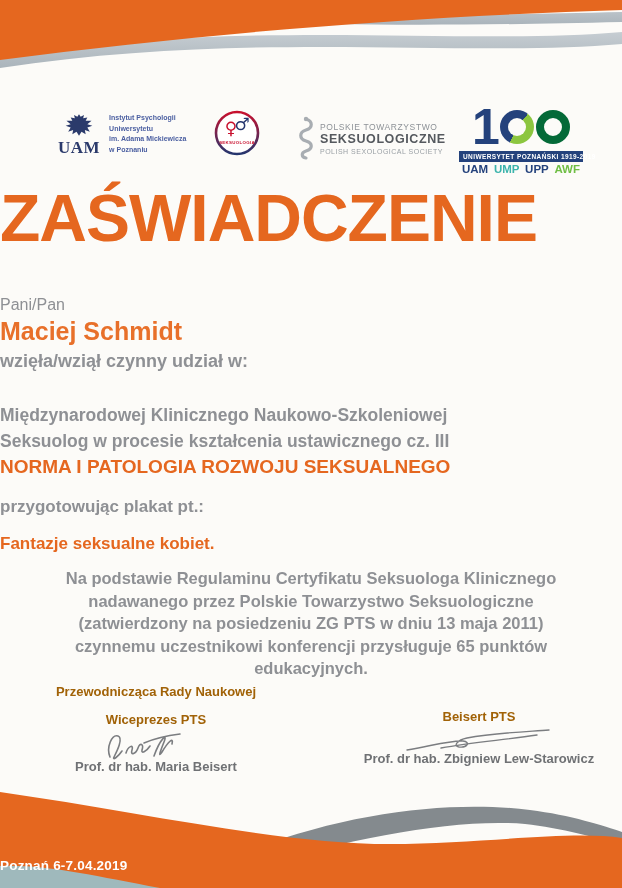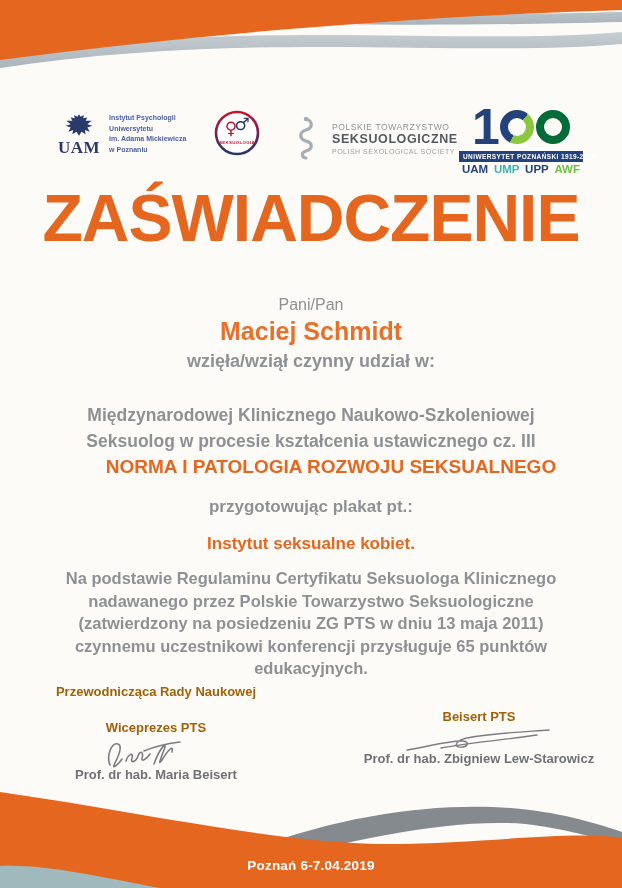--- a/index.html
+++ b/index.html
@@ -4,34 +4,34 @@
 <style>
   * { margin:0; padding:0; box-sizing:border-box; }
   html,body { background:#e8e8e8; }
   body { font-family:"Liberation Sans","DejaVu Sans",sans-serif; }
   .page {
     position:relative; width:622px; height:888px; margin:0 auto;
     background:#fcfbf8; overflow:hidden;
   }
   svg { display:block; }
   .abs { position:absolute; }
-  .ctr { width:100%; text-align:center; }
+  .ctr { width:100%; text-align:left; }
 
   
   .wave-top { top:0; left:0; }
   .wave-bottom { bottom:0; left:0; }
 
   
   .logos { top:104px; left:0; width:622px; height:66px; }
   .uam { left:58px; top:8px; display:flex; gap:9px; align-items:center; }
   .uam-crest { display:flex; flex-direction:column; align-items:center; color:#2b3a6b; }
   .uam-abbr { font-family:"Liberation Serif","DejaVu Serif",serif; font-weight:bold; font-size:17px; letter-spacing:.5px; line-height:1; margin-top:1px; }
   .uam-caption { color:#4a5ea0; font-size:7px; font-weight:bold; line-height:1.5; }
   .badge { left:213px; top:5px; }
-  .pts { left:293px; top:12px; display:flex; gap:15px; align-items:center; }
+  .pts { left:293px; top:12px; display:flex; gap:3px; align-items:center; }
   .pts-text { line-height:1.25; }
   .pts-l1 { color:#8d9297; font-size:8.5px; letter-spacing:.6px; }
   .pts-l2 { color:#55595e; font-size:12.5px; font-weight:bold; letter-spacing:.6px; }
   .pts-l3 { color:#9aa0a5; font-size:7px; letter-spacing:.5px; }
   .centenary { left:458px; top:2px; width:126px; display:flex; flex-direction:column; align-items:center; }
   .c-digits { display:flex; align-items:center; gap:2px; height:42px; }
   .c-one { color:#24427c; font-size:50px; font-weight:bold; line-height:38px; letter-spacing:-2px; }
   .c-ring1 { width:34px; height:34px; border-radius:50%;
     background:conic-gradient(from 205deg,#24427c 0 195deg,#8cc63f 195deg 360deg); position:relative; }
   .c-ring1::after { content:""; position:absolute; inset:8px; background:#fcfbf8; border-radius:50%; }
@@ -41,31 +41,31 @@
   .c-unis { display:flex; justify-content:space-between; width:118px; margin-top:1px;
     font-size:11.5px; font-weight:bold; }
   .c-uam,.c-upp { color:#24427c; } .c-ump { color:#3cb4ac; } .c-awf { color:#6fbe44; }
 
   
   .title { top:180px; color:#e5671f; font-size:66px; font-weight:bold; letter-spacing:-1px; }
   .salutation { top:296px; color:#8e9094; font-size:16px; font-weight:normal; }
   .recipient { top:317px; color:#e8702a; font-size:25px; font-weight:bold; }
   .participation { top:351px; color:#8e9094; font-size:18px; font-weight:bold; }
   .conf { top:402px; color:#8e9094; font-size:17.5px; font-weight:bold; line-height:26px; }
-  .conf-title { color:#e5671f; font-size:19px;padding-left:40px; }
+  .conf-title { color:#e5671f; font-size:19px; }
   .poster-intro { top:497px; color:#8e9094; font-size:17px; font-weight:bold; }
   .poster-title { top:534px; color:#e5671f; font-size:17px; font-weight:bold; }
   .regulation { top:567px; left:38px; width:546px; color:#8e9094; font-size:16.5px;
     font-weight:bold; line-height:22.5px; text-align:center; }
 
   
   .sig-left { left:28px; top:684px; width:256px; text-align:center; }
   .sig-right { left:356px; top:684px; width:246px; text-align:center; }
   .sig-role { color:#a16207; font-size:13px; font-weight:bold; line-height:1.2; }
-  .sig-role2 { margin-top:20px; }
+  .sig-role2 { margin-top:12px; }
   .sig-right .sig-role2 { margin-top:25px; }
   .sig-scribble { margin:2px auto 0; }
   .sig-name { color:#6f7174; font-size:13px; font-weight:bold; margin-top:-4px; }
 
   .event-date { top:858px; color:#ffffff; font-size:13.5px; font-weight:bold; letter-spacing:.2px; }
 </style>
 </head>
 <body>
 
 <div class="page">
@@ -147,21 +147,21 @@
   <div class="abs ctr recipient">Maciej Schmidt</div>
   <div class="abs ctr participation">wzięła/wziął czynny udział w:</div>
 
   <div class="abs ctr conf">
     <div>Międzynarodowej Klinicznego Naukowo-Szkoleniowej</div>
     <div>Seksuolog w procesie kształcenia ustawicznego cz. III</div>
     <div class="conf-title">NORMA I PATOLOGIA ROZWOJU SEKSUALNEGO</div>
   </div>
 
   <div class="abs ctr poster-intro">przygotowując plakat pt.:</div>
-  <div class="abs ctr poster-title">Instytut seksualne kobiet.</div>
+  <div class="abs ctr poster-title">Fantazje seksualne kobiet.</div>
 
   <div class="abs regulation">Na podstawie Regulaminu Certyfikatu Seksuologa Klinicznego nadawanego przez Polskie Towarzystwo Seksuologiczne (zatwierdzony na posiedzeniu ZG PTS w dniu 13 maja 2011) czynnemu uczestnikowi konferencji przysługuje 65 punktów edukacyjnych.</div>
 
   <div class="abs sig-left">
     <div class="sig-role">Przewodnicząca Rady Naukowej</div>
     <div class="sig-role sig-role2">Wiceprezes PTS</div>
     <svg class="sig-scribble" width="120" height="34" viewBox="0 0 120 34">
       <g fill="none" stroke="#7b7d80" stroke-width="1.6" stroke-linecap="round">
         <path d="M14 28 C10 18 16 5 22 7 C28 9 20 24 18 28 C16 32 22 28 26 22"></path>
         <path d="M30 24 C32 17 38 15 36 21 C34 27 40 25 42 19 C44 13 48 15 46 21 C45 25 50 23 54 17"></path>

